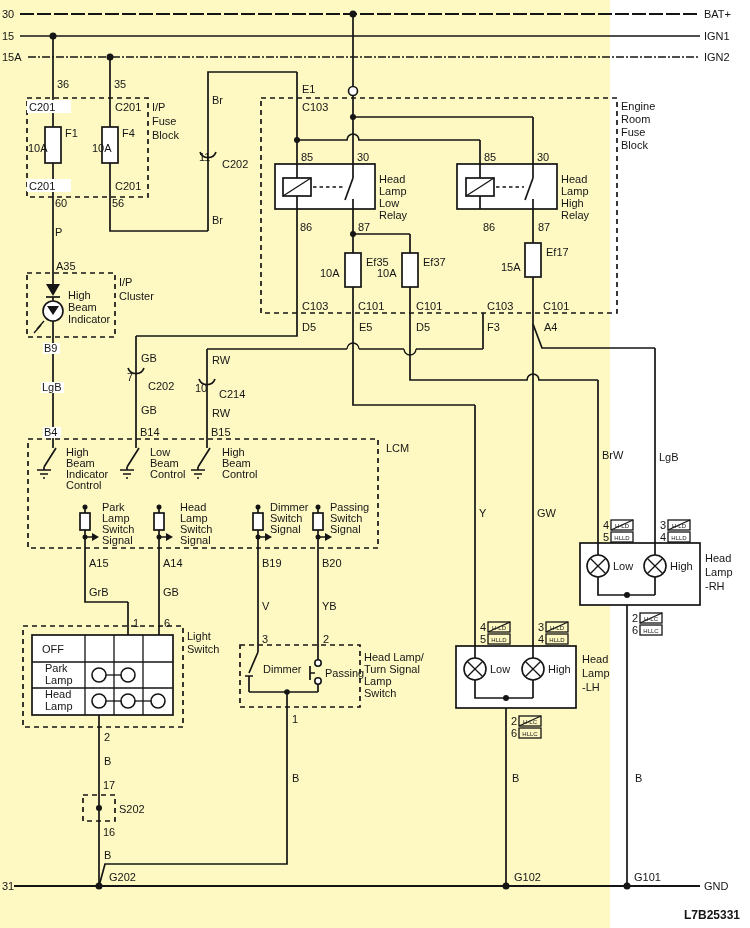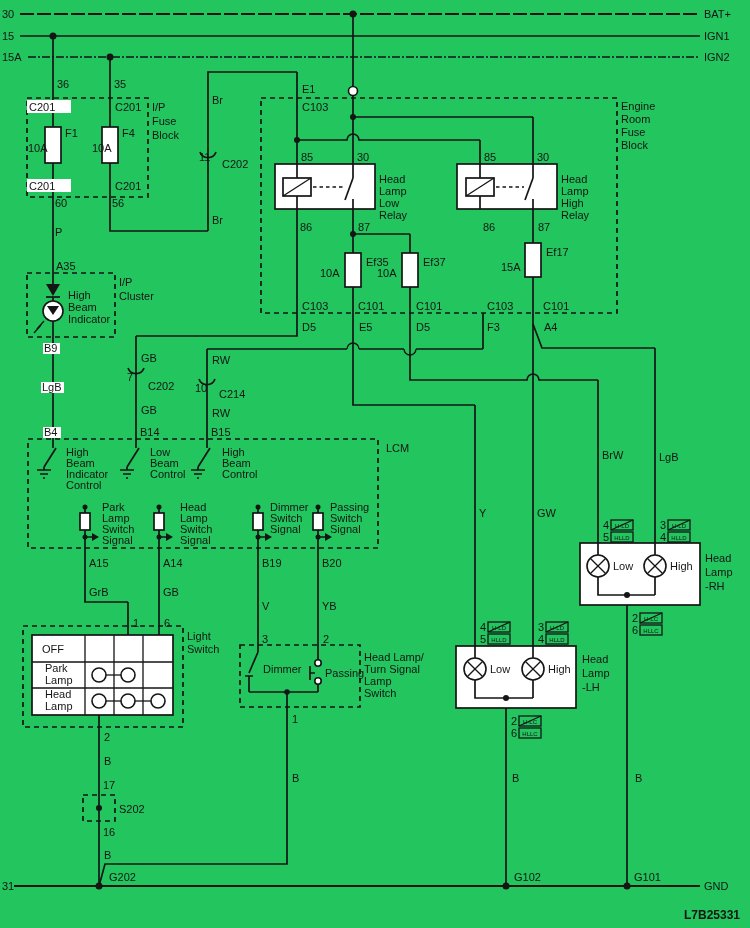--- a/index.html
+++ b/index.html
@@ -1,16 +1,16 @@
 <!DOCTYPE html>
 <html><head>
 <meta charset="utf-8">
 <style>
   html,body{margin:0;padding:0;background:#ffffff;}
-  .stage{width:750px;height:928px;position:relative;background:#22c55e;}
+  .stage{width:610px;height:928px;position:relative;background:#fef9c3;}
   svg text{font-family:"Liberation Sans","DejaVu Sans",sans-serif;font-size:11px;fill:#151515;}
   svg text.sm{font-size:6px;}
   svg text.ft{font-size:12px;font-weight:bold;}
   .w{stroke:#151515;stroke-width:1.7;fill:none;}
   .w2{stroke:#151515;stroke-width:2;fill:none;}
   .thin{stroke:#151515;stroke-width:1.3;fill:none;}
   .dashbox{stroke:#151515;stroke-width:1.7;fill:none;stroke-dasharray:5 4;}
   .solidbox{stroke:#151515;stroke-width:1.7;fill:#fff;}
   .dot{fill:#151515;stroke:none;}
   .open{fill:#fff;stroke:#151515;stroke-width:1.6;}

